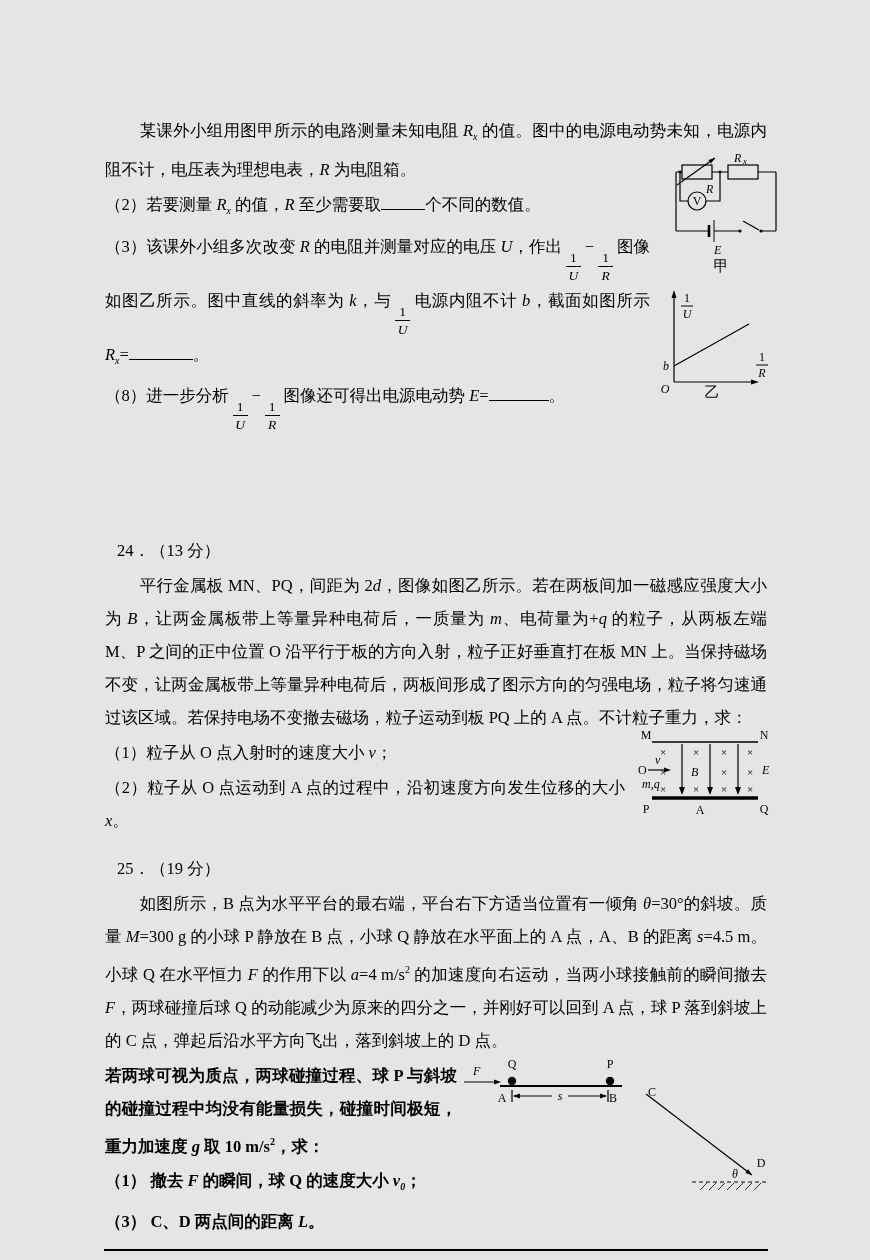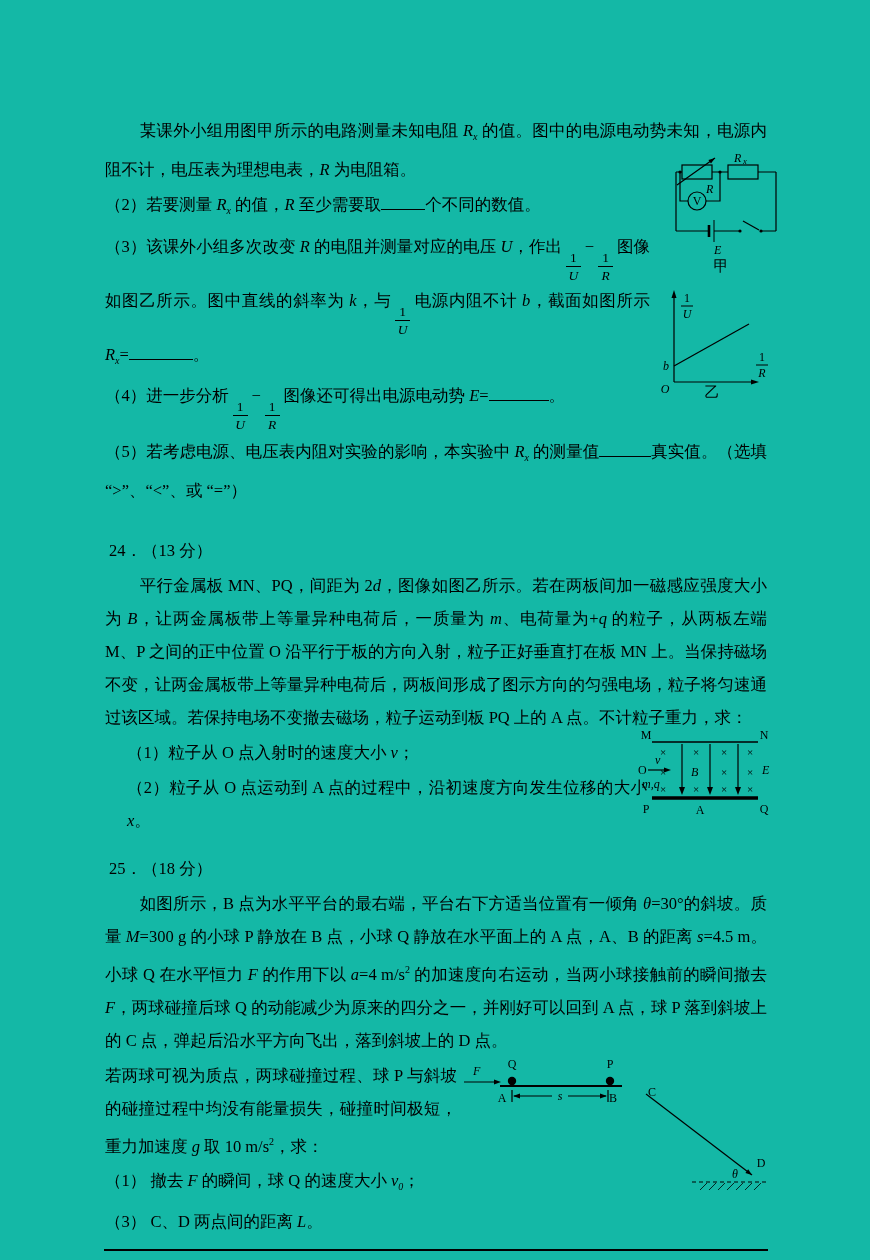--- a/index.html
+++ b/index.html
@@ -1,32 +1,32 @@
 <!DOCTYPE html>
 <html><head>
 <meta charset="utf-8">
 <style>
   html,body { margin:0; padding:0; background:#ffffff; }
   .page {
     position:relative; width:870px; height:1260px; overflow:hidden;
-    background:#14b8a6; color:#000;
+    background:#e5e5e5; color:#000;
     font-family:"Liberation Serif","DejaVu Serif",serif;
     font-size:16.5px;
   }
   .sec { position:absolute; left:105px; width:662px; }
   #sec1 { top:112px; }
   #sec2 { top:532px; }
   #sec3 { top:850px; }
   .para { margin:2px 0; line-height:33px; text-align:justify; }
   .indent { text-indent:2.1em; }
   .w548 { width:548px; }
   .w545 { width:545px; }
-  .w520 { width:520px;margin-left:22px; }
-  .w352 { width:352px; }
-  .hdr { margin:2px 4px; line-height:33px; }
+  .w520 { width:520px; }
+  .w352 { width:352px;font-weight:bold; }
+  .hdr { margin:2px 12px; line-height:33px; }
   .var { font-style:italic; }
   sub { font-size:10px; font-style:italic; }
   sup { font-size:10px; }
   .blank { display:inline-block; border-bottom:1px solid #000; height:15px; vertical-align:baseline; }
   .b44{width:44px}.b46{width:46px}.b64{width:64px}.b60{width:60px}.b52{width:52px}
   .frac { display:inline-flex; flex-direction:column; align-items:center; vertical-align:-10px;
           line-height:1.15; margin:0 4px; font-size:13.5px; }
   .frac .fnum { padding:0 4px 1px; border-bottom:1px solid #000; }
   .frac .fden { font-style:italic; padding-top:1px; }
   .fig { position:absolute; }
@@ -61,48 +61,45 @@
           <span class="fden">U</span>
         </span><span>−</span><span class="frac">
           <span class="fnum">1</span>
           <span class="fden">R</span>
         </span><span>图像如图乙所示。图中直线的斜率为 </span><span class="var">k</span><span>，与</span><span class="frac">
           <span class="fnum">1</span>
           <span class="fden">U</span>
         </span><span>电源内阻不计 </span><span class="var">b</span><span>，截面如图所示 </span><span class="var">R</span><sub>x</sub><span>=</span><span class="blank b64"></span><span>。</span>
     </p>
     <p class="para">
-      <span>（4）进一步分析</span><span class="frac">
+      <span>（8）进一步分析</span><span class="frac">
           <span class="fnum">1</span>
           <span class="fden">U</span>
         </span><span>−</span><span class="frac">
           <span class="fnum">1</span>
           <span class="fden">R</span>
         </span><span>图像还可得出电源电动势 </span><span class="var">E</span><span>=</span><span class="blank b60"></span><span>。</span>
-    </p>
-    <p class="para">
-      <span>（5）若考虑电源、电压表内阻对实验的影响，本实验中 </span><span class="var">R</span><sub>x</sub><span> 的测量值</span><span class="blank b52"></span><span>真实值。（选填 “&gt;”、“&lt;”、或 “=”）</span>
     </p>
   </div>
 
   <div id="sec2" class="sec">
     <p class="hdr">24．（13 分）</p>
     <p class="para indent">
       <span>平行金属板 MN、PQ，间距为 2</span><span class="var">d</span><span>，图像如图乙所示。若在两板间加一磁感应强度大小为 </span><span class="var">B</span><span>，让两金属板带上等量异种电荷后，一质量为 </span><span class="var">m</span><span>、电荷量为+</span><span class="var">q</span><span> 的粒子，从两板左端 M、P 之间的正中位置 O 沿平行于板的方向入射，粒子正好垂直打在板 MN 上。当保持磁场不变，让两金属板带上等量异种电荷后，两板间形成了图示方向的匀强电场，粒子将匀速通过该区域。若保持电场不变撤去磁场，粒子运动到板 PQ 上的 A 点。不计粒子重力，求：</span>
     </p>
     <p class="para w520">
       <span>（1）粒子从 O 点入射时的速度大小 </span><span class="var">v</span><span>；</span>
     </p>
     <p class="para w520">
       <span>（2）粒子从 O 点运动到 A 点的过程中，沿初速度方向发生位移的大小 </span><span class="var">x</span><span>。</span>
     </p>
   </div>
 
   <div id="sec3" class="sec">
-    <p class="hdr">25．（18 分）</p>
+    <p class="hdr">25．（19 分）</p>
     <p class="para indent">
       <span>如图所示，B 点为水平平台的最右端，平台右下方适当位置有一倾角 </span><span class="var">θ</span><span>=30°的斜坡。质量 </span><span class="var">M</span><span>=300 g 的小球 P 静放在 B 点，小球 Q 静放在水平面上的 A 点，A、B 的距离 </span><span class="var">s</span><span>=4.5 m。小球 Q 在水平恒力 </span><span class="var">F</span><span> 的作用下以 </span><span class="var">a</span><span>=4 m/s</span><sup>2</sup><span> 的加速度向右运动，当两小球接触前的瞬间撤去 </span><span class="var">F</span><span>，两球碰撞后球 Q 的动能减少为原来的四分之一，并刚好可以回到 A 点，球 P 落到斜坡上的 C 点，弹起后沿水平方向飞出，落到斜坡上的 D 点。</span>
     </p>
     <p class="para w352">
       <span>若两球可视为质点，两球碰撞过程、球 P 与斜坡的碰撞过程中均没有能量损失，碰撞时间极短，重力加速度 </span><span class="var">g</span><span> 取 10 m/s</span><sup>2</sup><span>，求：</span>
     </p>
     <p class="para w352">
       <span>（1） 撤去 </span><span class="var">F</span><span> 的瞬间，球 Q 的速度大小 </span><span class="var">v</span><sub>0</sub><span>；</span>
     </p>
     <p class="para w352">

